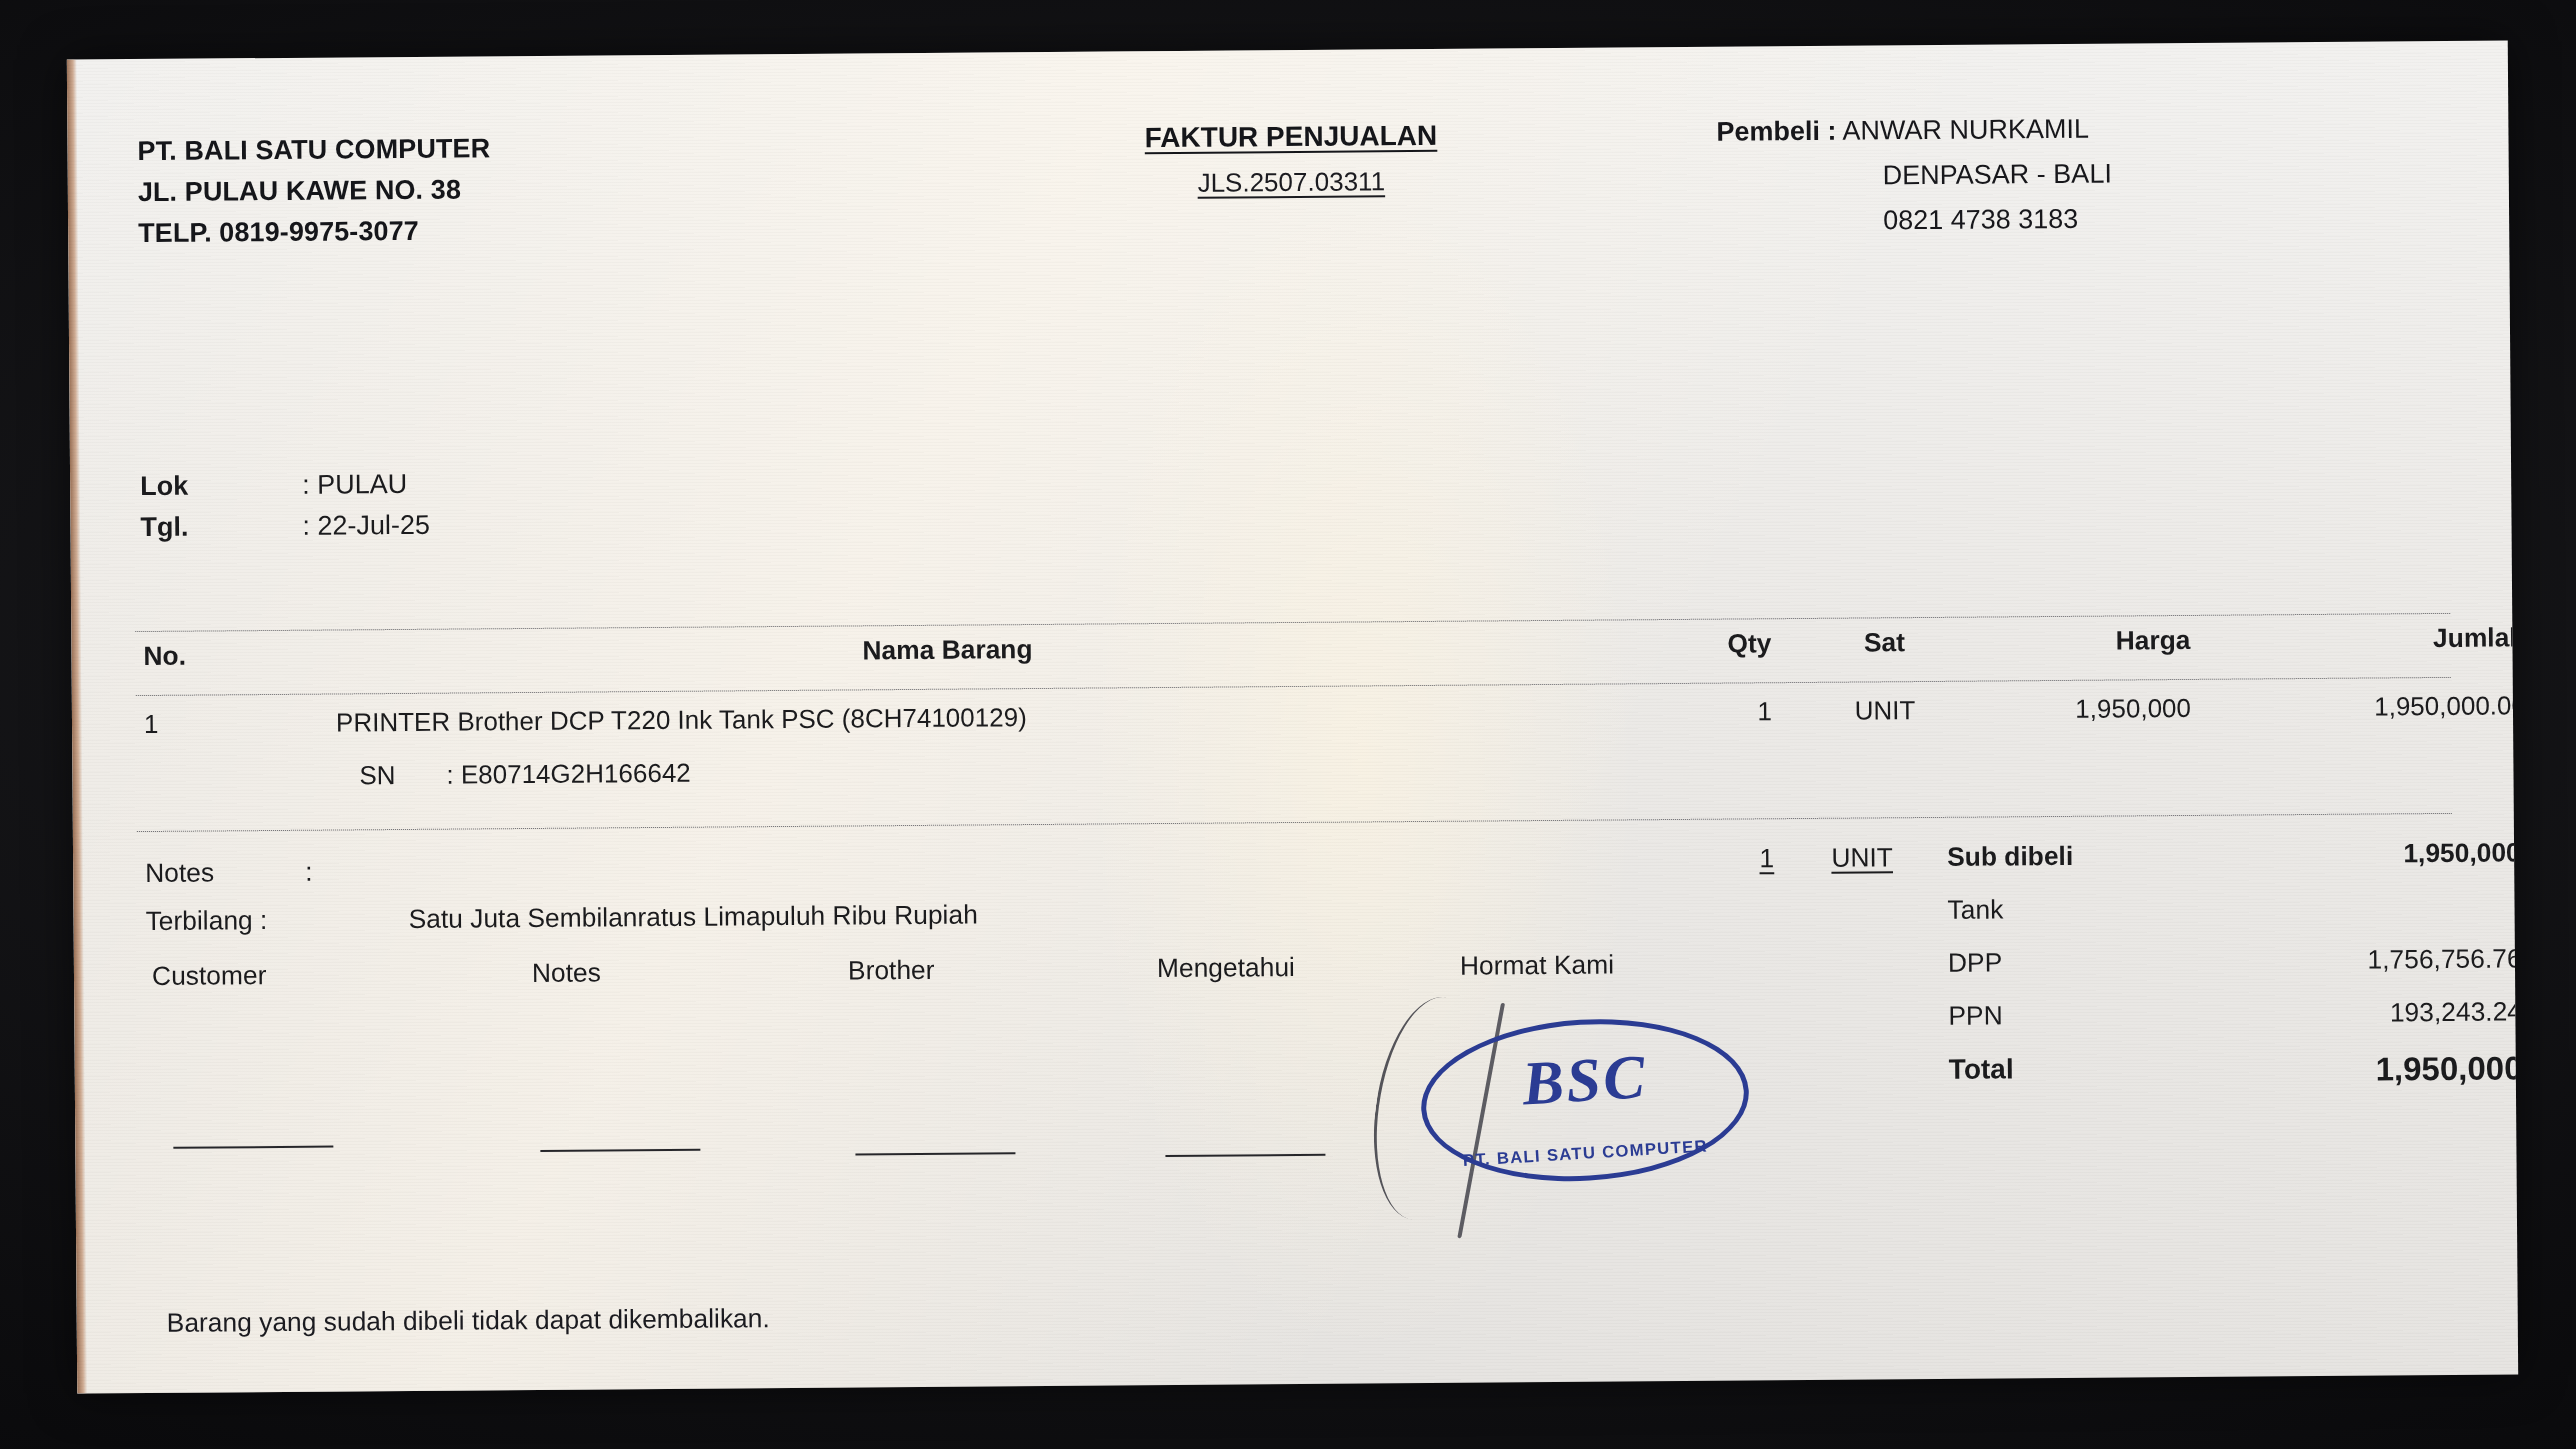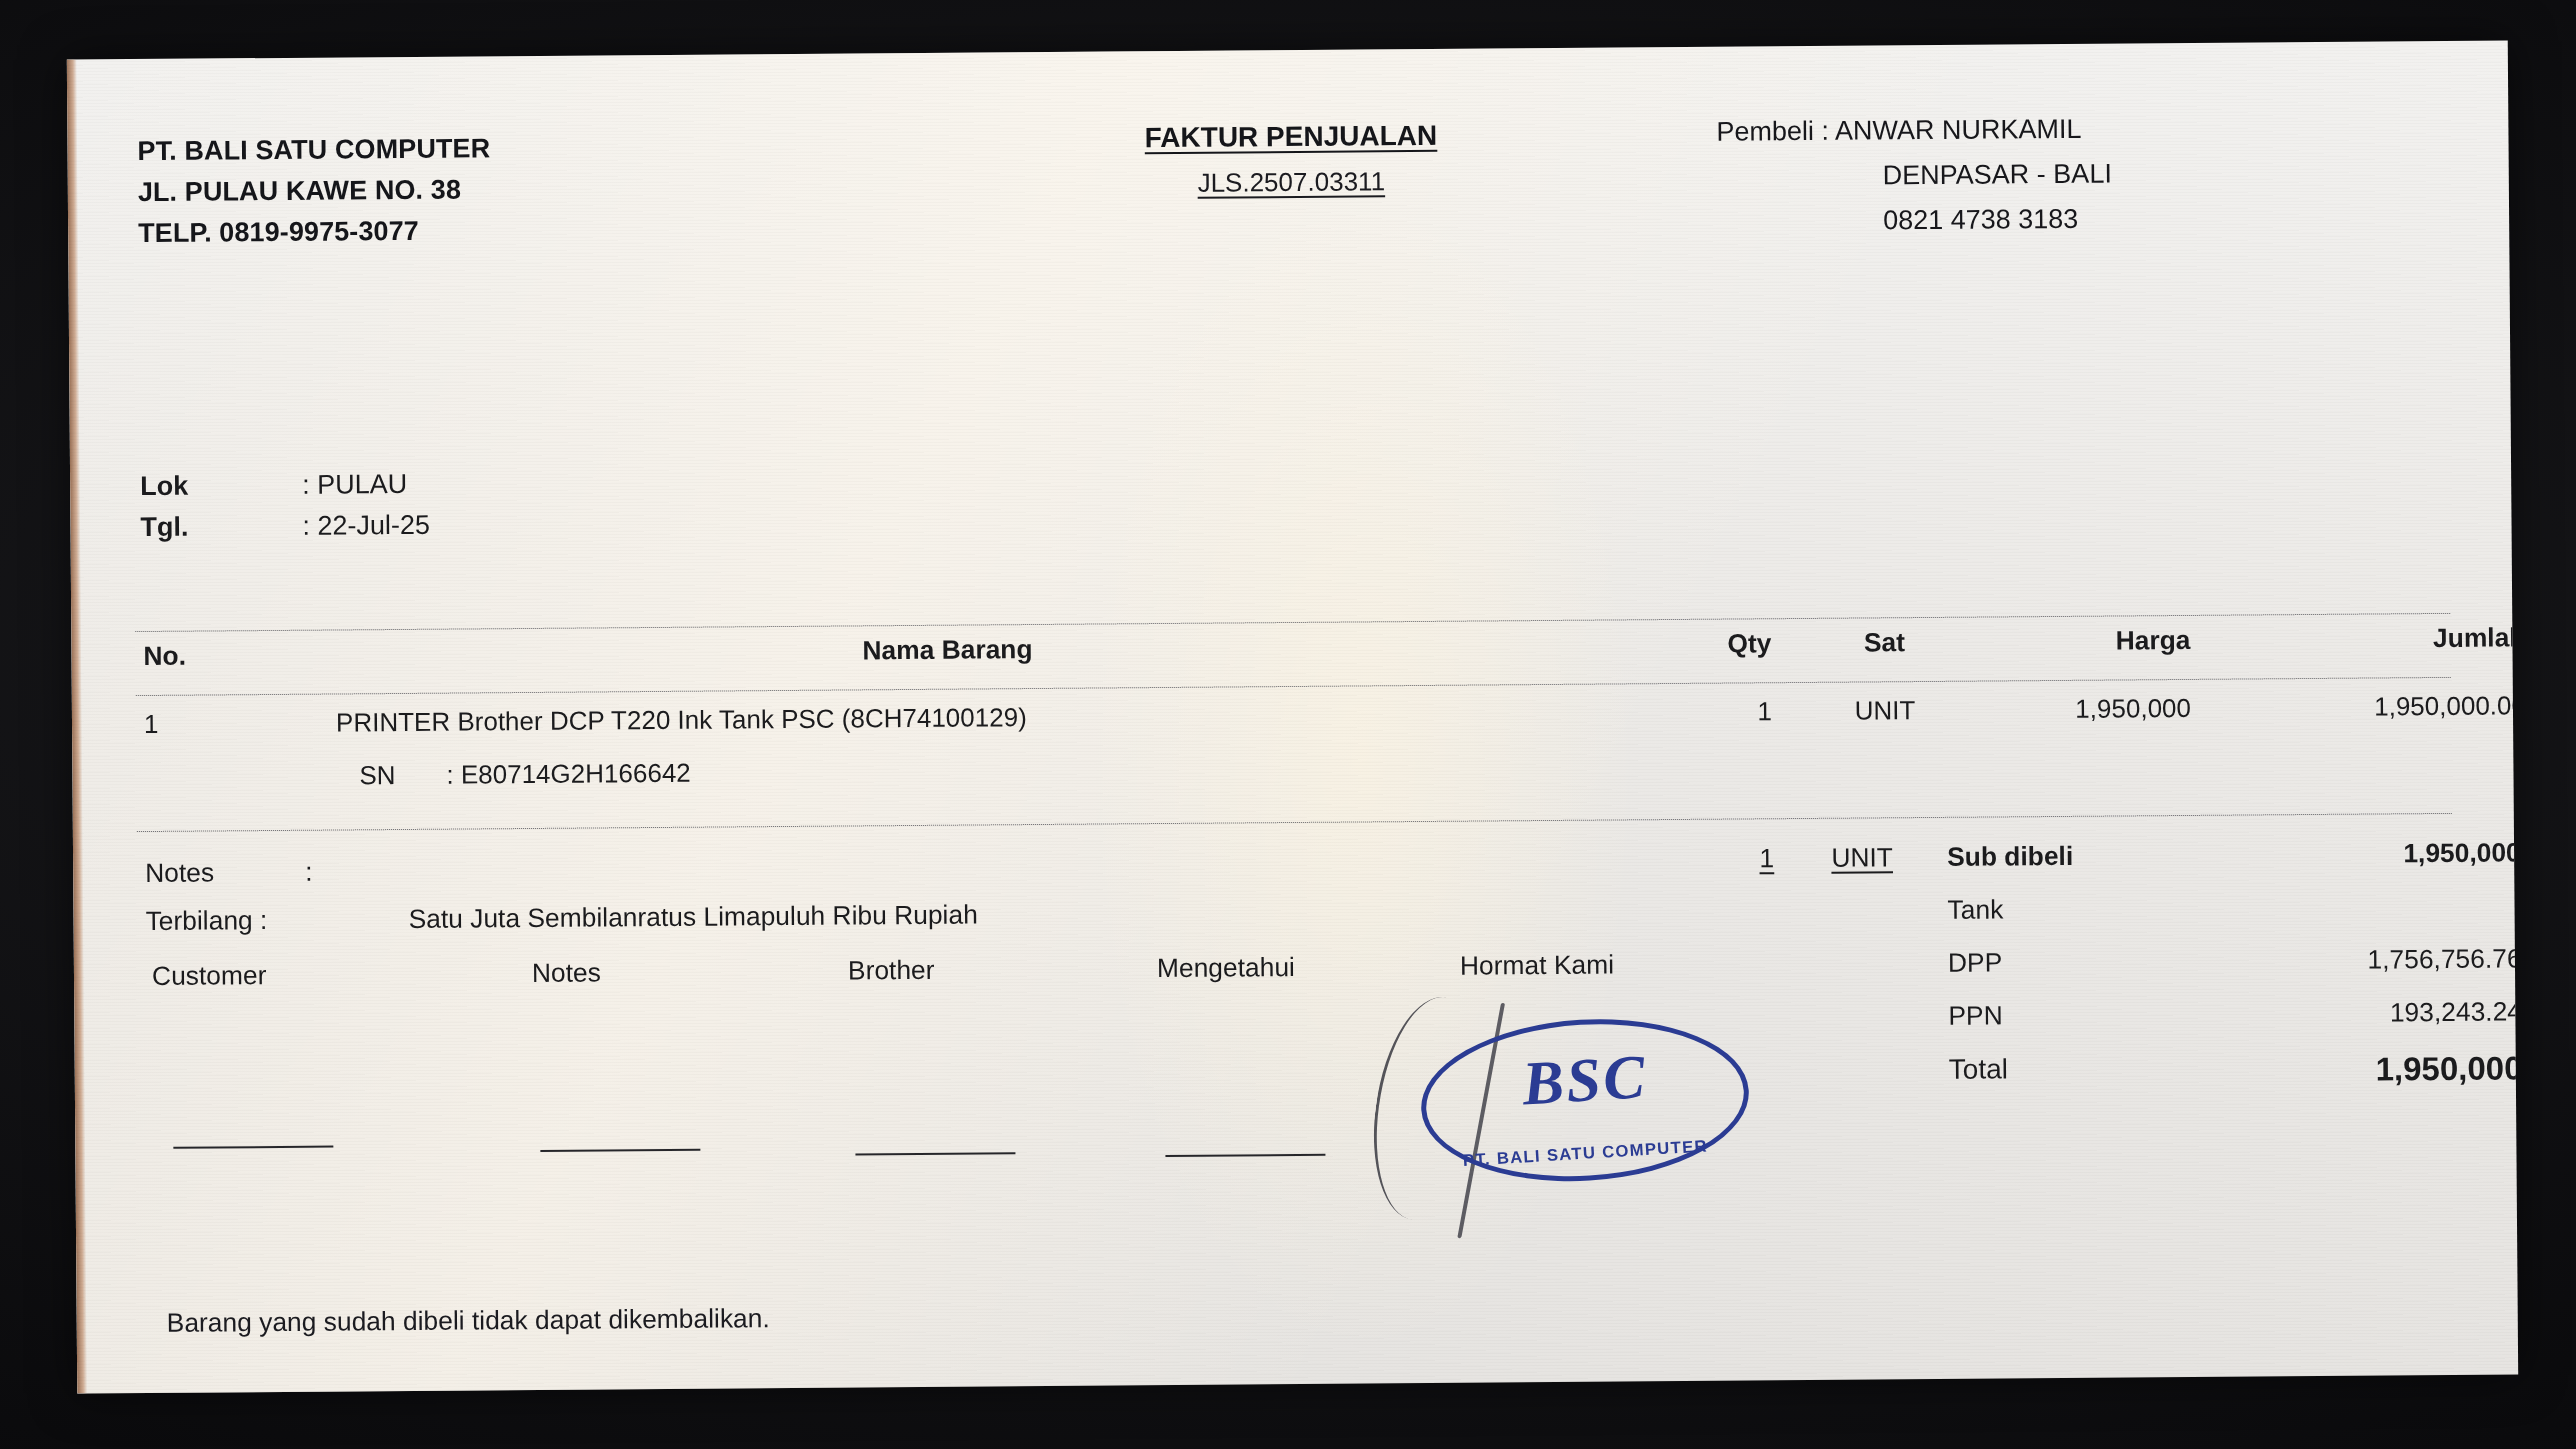--- a/index.html
+++ b/index.html
@@ -117,21 +117,21 @@
     left: 1649px;
     top: 70px;
     width: 715px;
     text-align: left;
   }
   .buyer-line {
     font-size: 27px;
     color: #17171b;
   }
   .buyer-label {
-    font-weight: 400;
+    font-weight: 700;
   }
   .buyer-sub {
     margin-top: 14px;
     font-size: 27px;
     padding-left: 166px;
     color: #17171b;
   }
   .buyer-sub2 {
     margin-top: 14px;
     font-size: 27px;
@@ -238,21 +238,21 @@
     font-size: 26.4px;
   }
   .tot-row {
     position: relative;
     height: 53px;
   }
   .tot-label { position: absolute; left: 0; top: 0; }
   .tot-value { position: absolute; right: 6.4px; top: 0; }
   .tot-row.bold .tot-label,
   .tot-row.bold .tot-value { font-weight: 700; }
-  .tot-row.grand .tot-label { font-weight: 400; font-size: 28px; }
+  .tot-row.grand .tot-label { font-weight: 700; font-size: 28px; }
   .tot-row.grand .tot-value { font-weight: 700; font-size: 33px; }
 
   .unit-summary {
     position: absolute;
     top: 797px;
     left: 1546px;
     width: 309px;
     font-size: 26.4px;
   }
   .us-qty {

